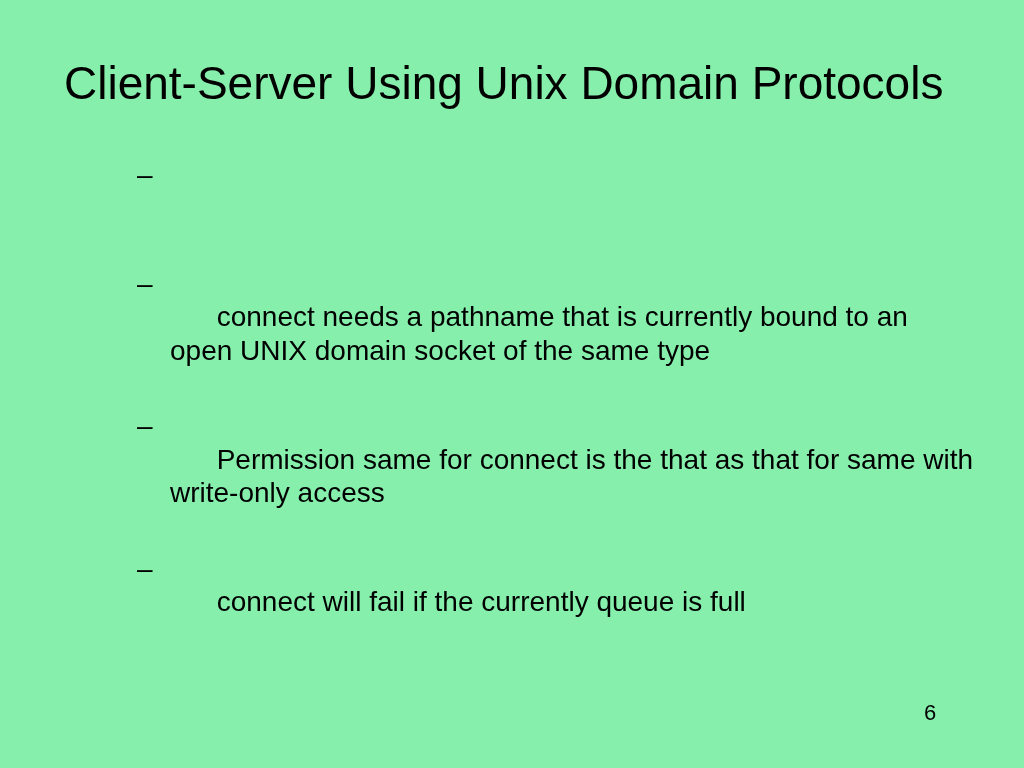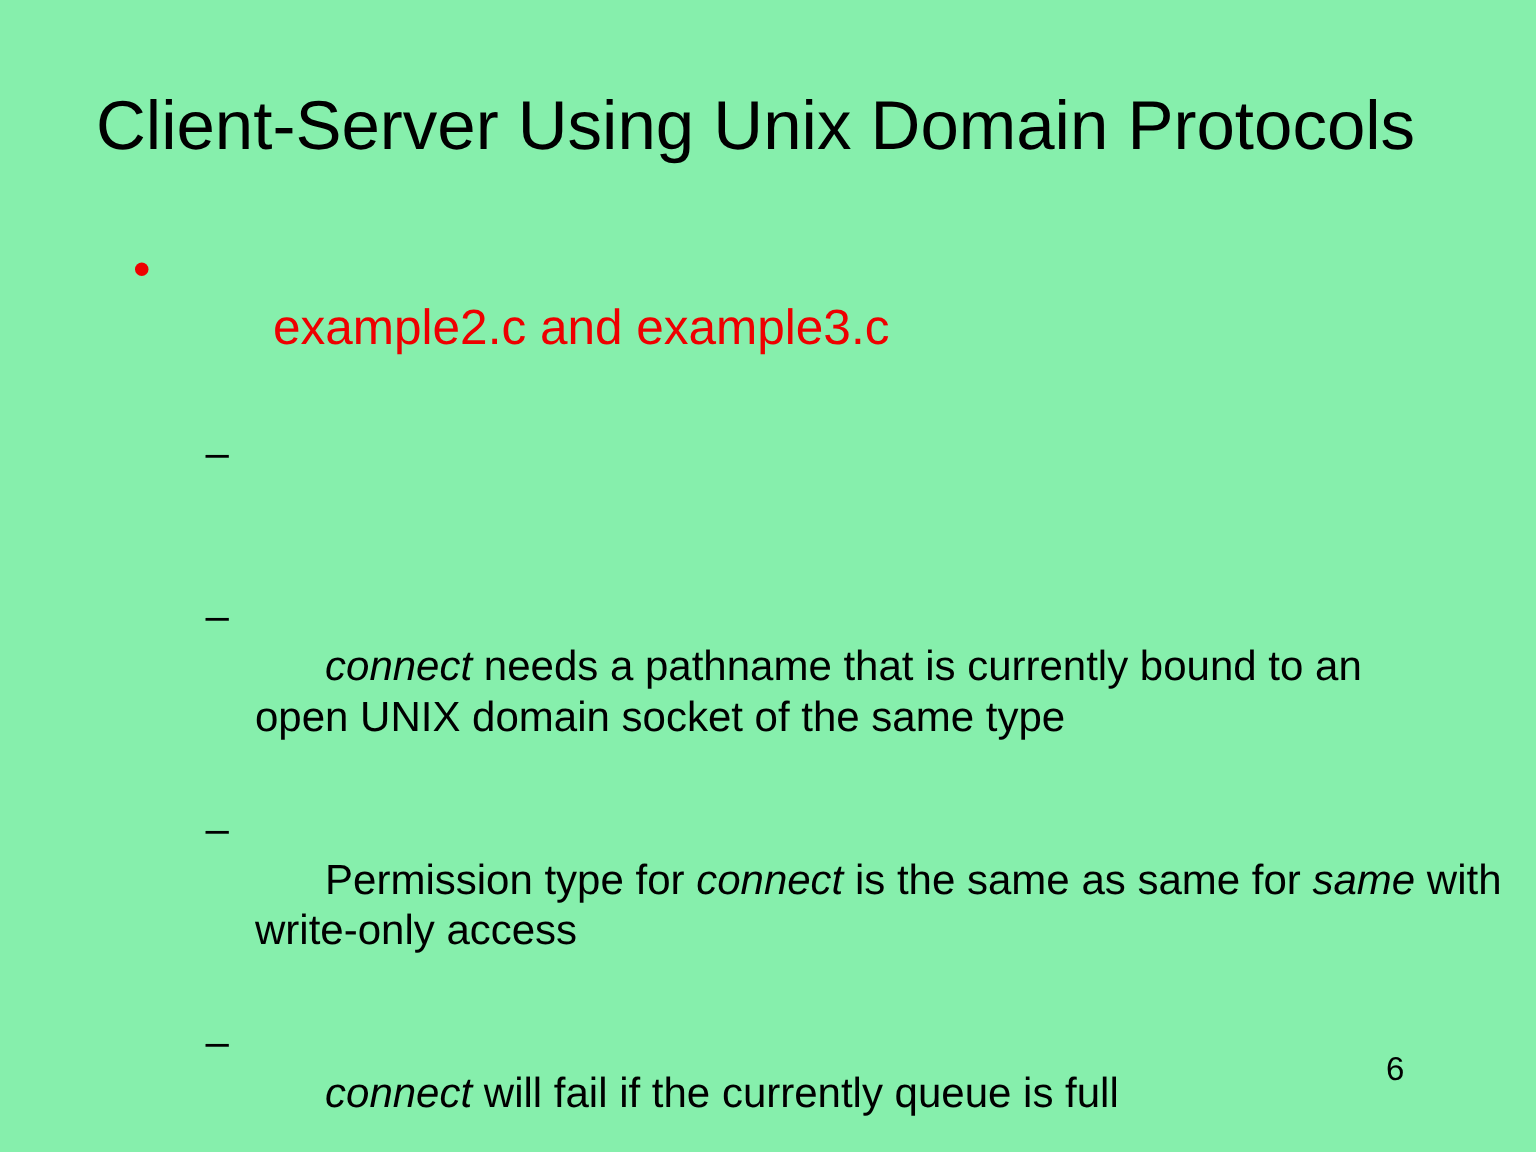--- a/index.html
+++ b/index.html
@@ -55,56 +55,52 @@
     height: 9px;
     border-radius: 50%;
     background: #EE0000;
   }
   .dash-marker {
     position: absolute;
     left: 137px;
     top: 0;
   }
   .it {
-    font-style: italic;
     margin-top: 48px;
   }
   .page-number {
     position: absolute;
     left: 924px;
     top: 701px;
     font-size: 22px;
     line-height: 1.1;
     color: #000000;
   }
 </style>
 </head>
 <body>
 
 <div class="slide">
 
   <div class="slide-title">Client-Server Using Unix Domain Protocols</div>
 
   <div class="body-area">
 
-    <div class="item l1">
-      <span class="dot-marker"></span><span>example2.c and example3.c</span>
-    </div>
 
     <div class="item l2">
       <span class="dash-marker">–</span>
     </div>
 
     <div class="item l2">
       <span class="dash-marker">–</span><span class="it">connect</span><span> needs a pathname that is currently bound to an
 open UNIX domain socket of the same type</span>
     </div>
 
     <div class="item l2">
-      <span class="dash-marker">–</span><span>Permission type for </span><span class="it">connect</span><span> is the same as same for </span><span class="it">same</span><span> with
+      <span class="dash-marker">–</span><span>Permission same for </span><span class="it">connect</span><span> is the that as that for </span><span class="it">same</span><span> with
 write-only access</span>
     </div>
 
     <div class="item l2">
       <span class="dash-marker">–</span><span class="it">connect</span><span> will fail if the currently queue is full</span>
     </div>
 
   </div>
 
   <div class="page-number">6</div>

